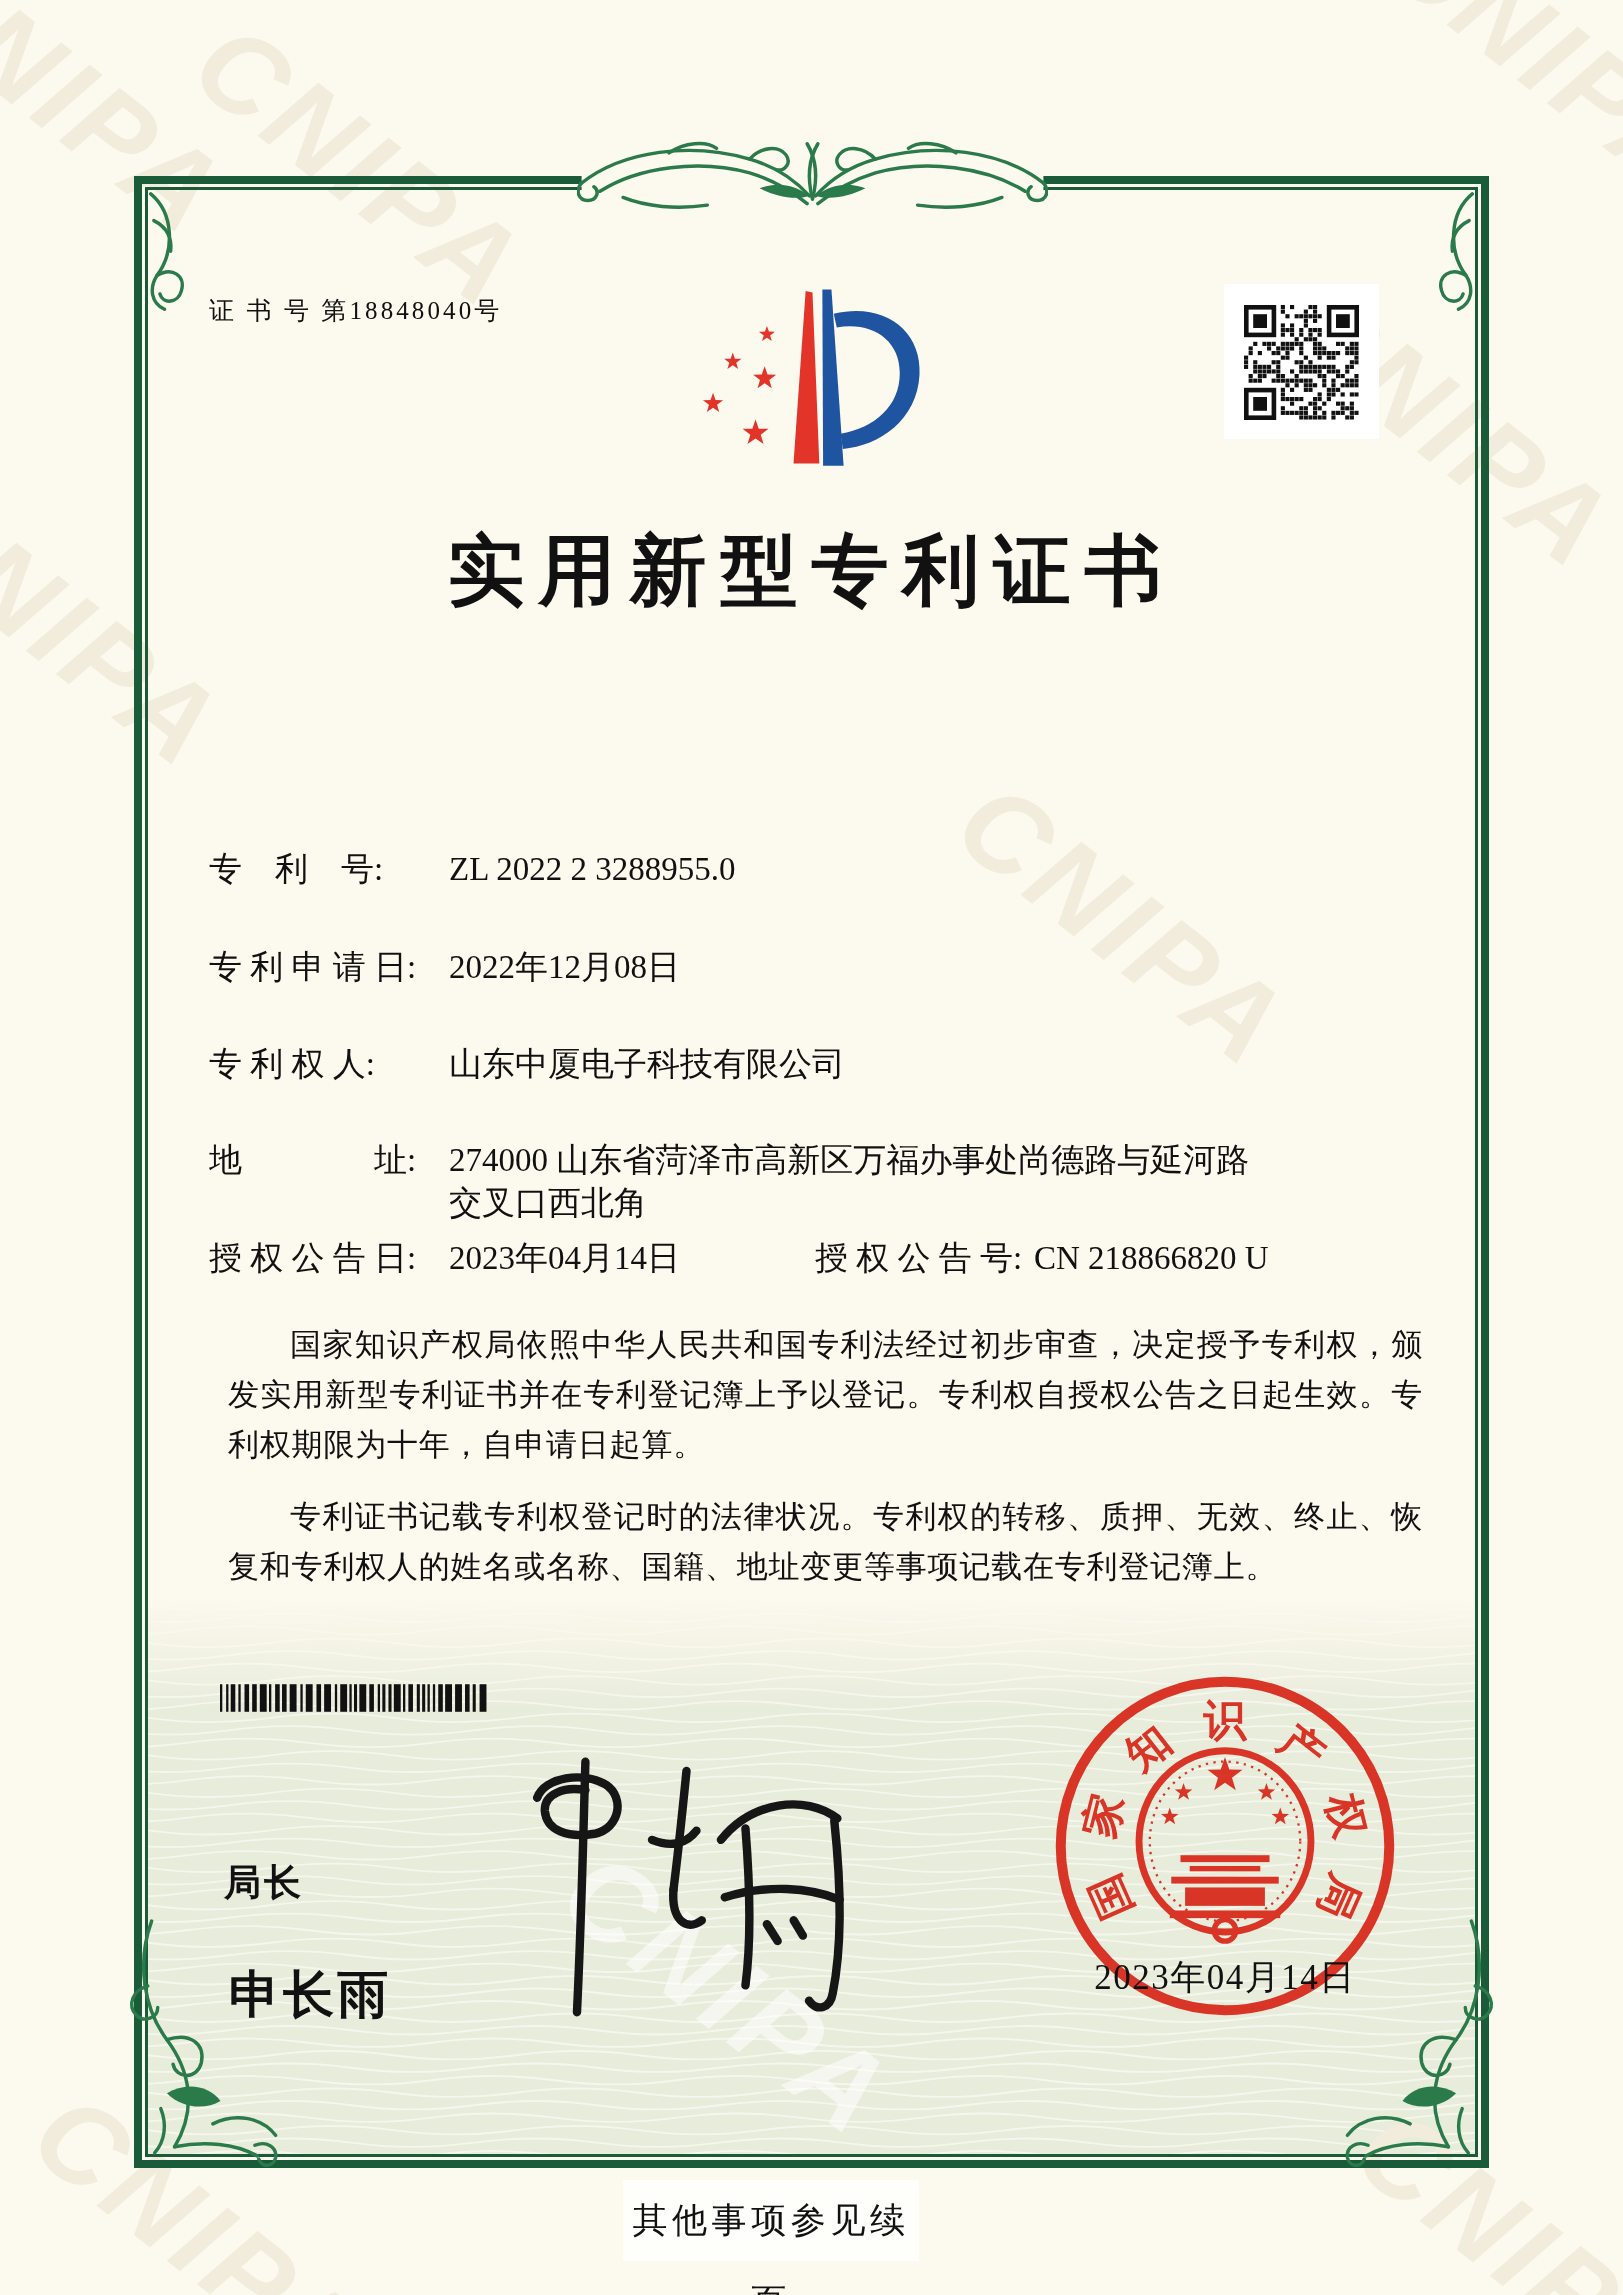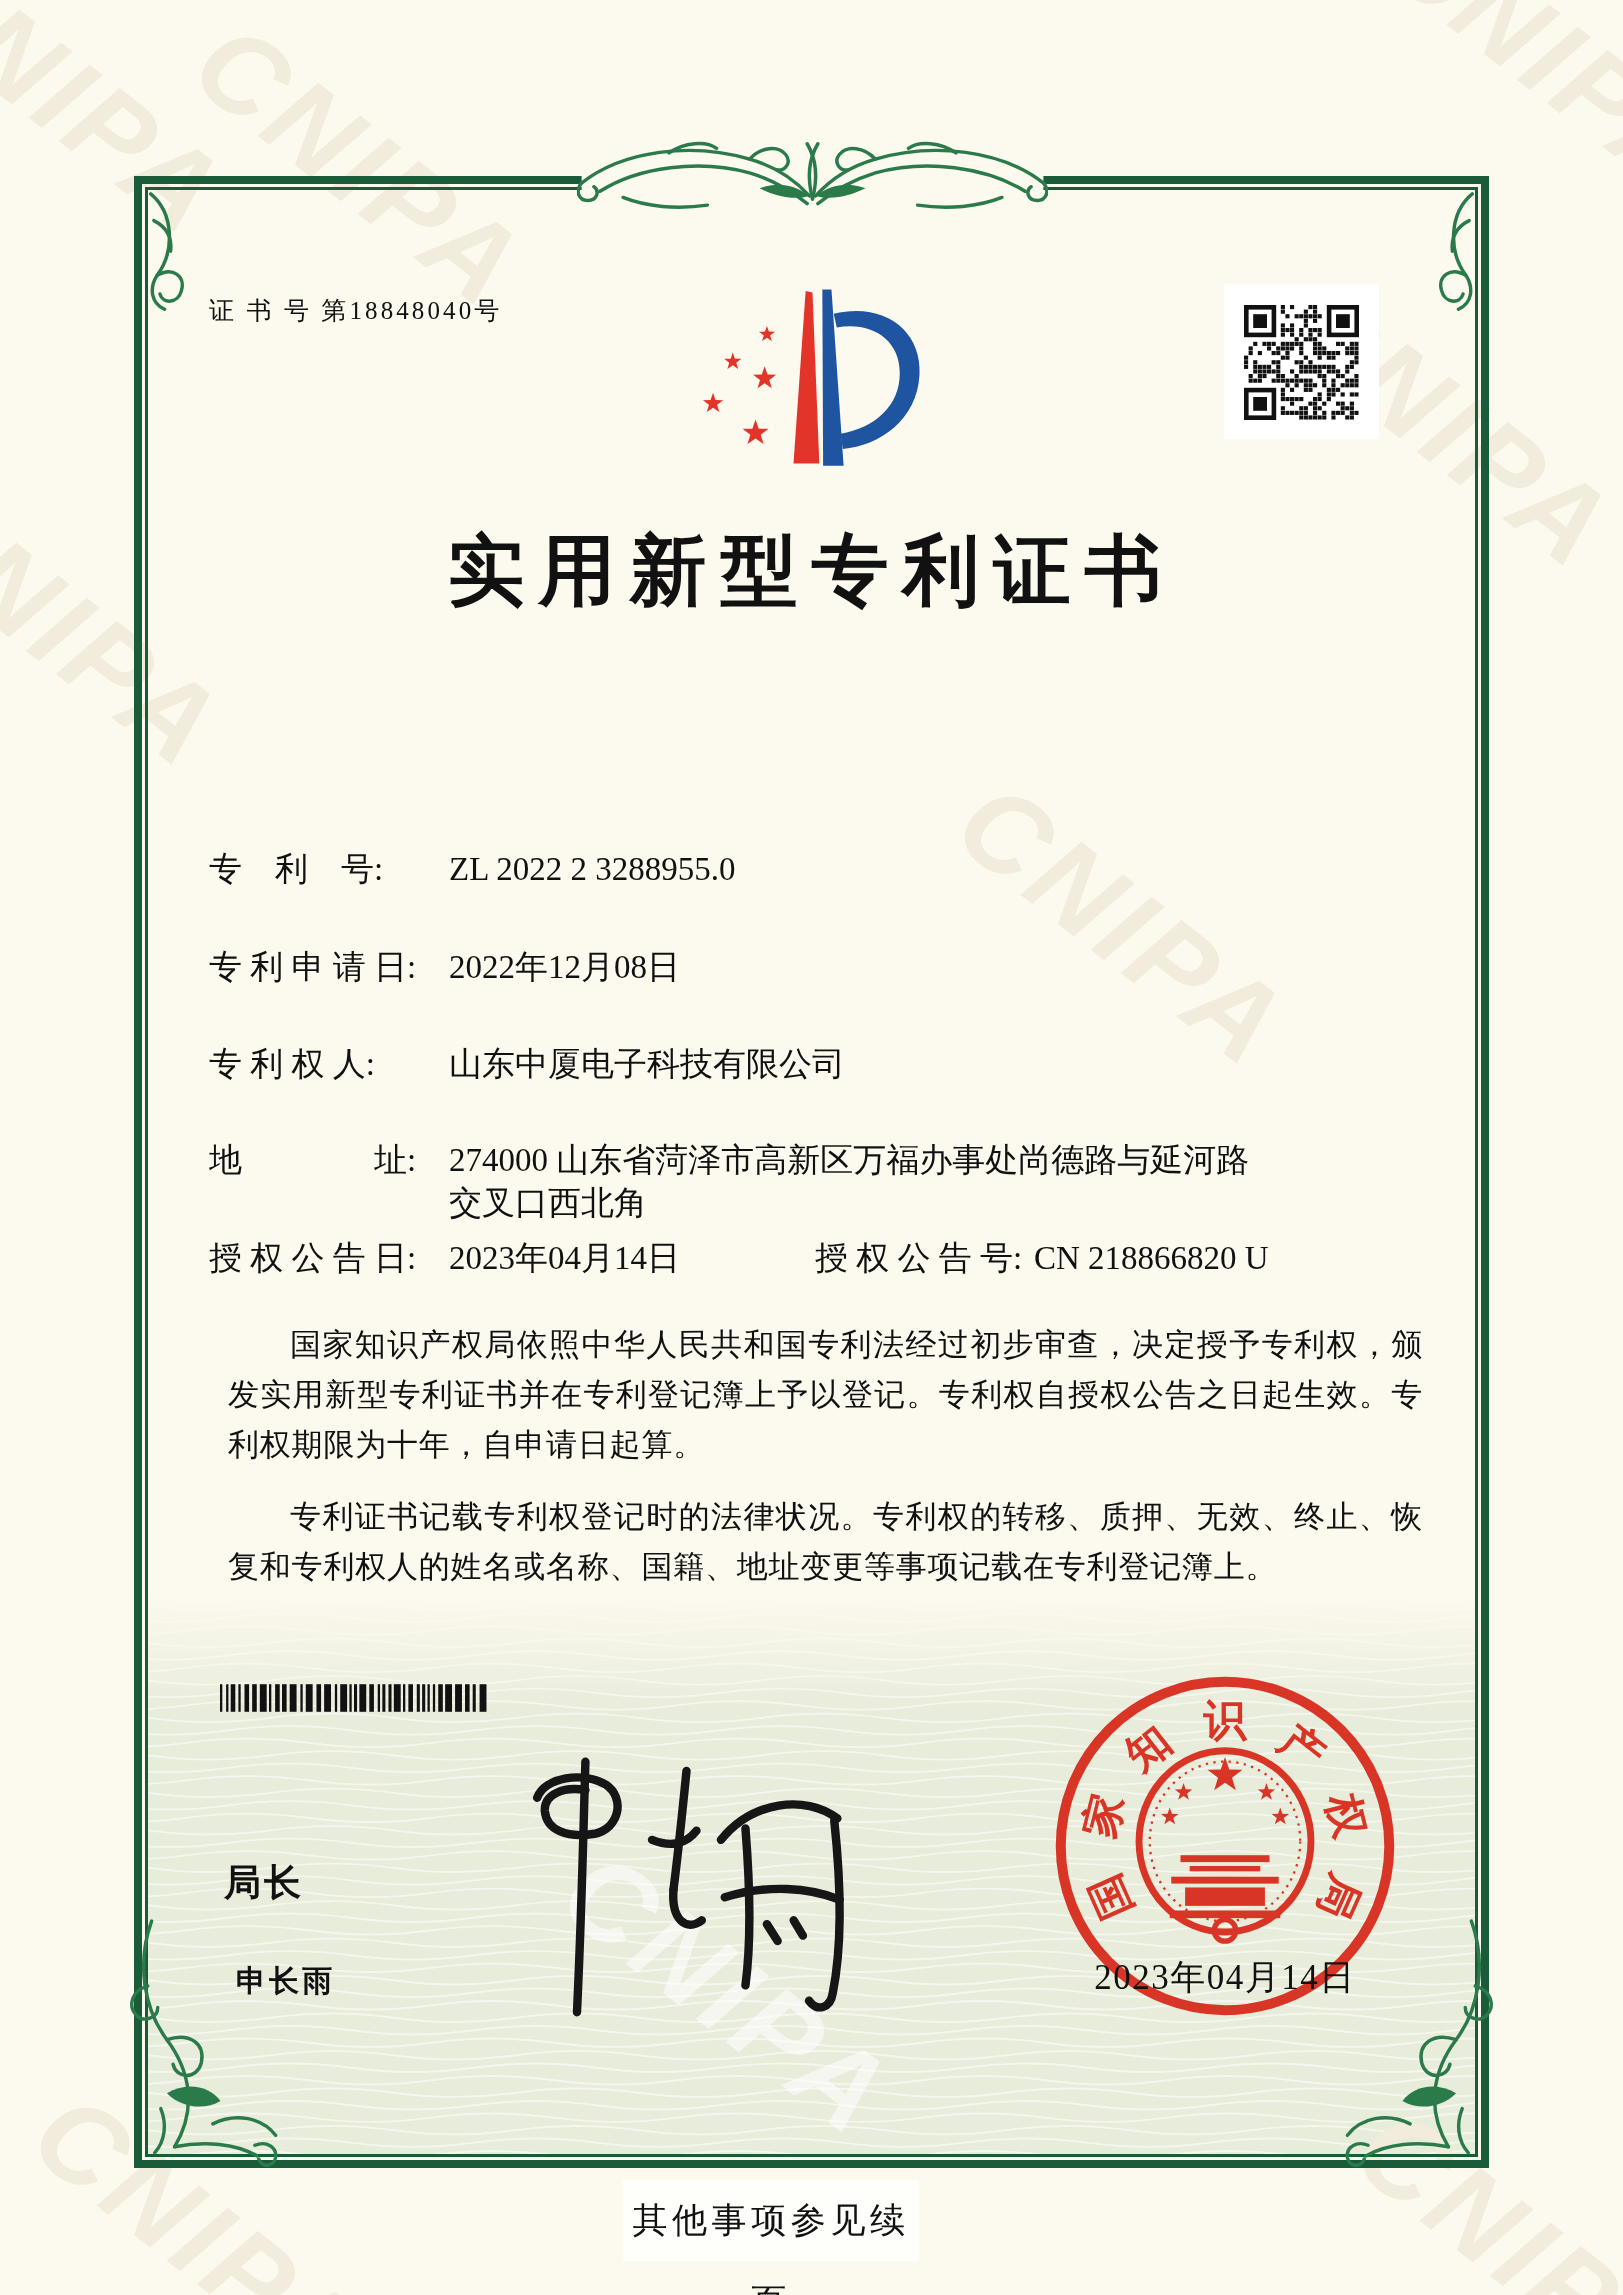--- a/index.html
+++ b/index.html
@@ -39,21 +39,21 @@
   .fvalue.mid{display:inline-block;width:366px;}
   .addr{display:inline-block;vertical-align:top;width:989px;white-space:normal;}
   .addr .l2{display:block;}
   .paras{position:absolute;left:228px;top:1320px;width:1195px;font-size:31px;
     line-height:50px;text-align:justify;letter-spacing:0.8px;}
   .paras p{margin:0 0 21.5px 0;text-indent:2em;}
 
   #barcode{position:absolute;left:220px;top:1684px;}
   .officer-title{position:absolute;left:224px;top:1858px;font-size:37px;font-weight:bold;
     font-family:"Liberation Sans","DejaVu Sans",sans-serif;letter-spacing:3.1px;}
-  .officer-name{position:absolute;left:236px;top:1961px;font-size:30px;font-weight:bold;
+  .officer-name{position:absolute;left:229px;top:1961px;font-size:51px;font-weight:bold;
     font-family:"Liberation Sans","DejaVu Sans",sans-serif;letter-spacing:3.1px;}
   #signature{position:absolute;left:491px;top:1748px;}
 
   #seal{position:absolute;left:1050px;top:1671px;opacity:.95;}
   .seal-date{position:absolute;left:1050px;top:1954px;width:350px;text-align:center;
     font-size:35px;letter-spacing:1.5px;color:#111;}
   .page-footer{position:absolute;left:393px;top:2099px;width:767px;text-align:center;font-size:26px;}
   .cont-box{position:absolute;left:623px;top:2180px;width:296px;height:81px;background:#fefefb;
     text-align:center;line-height:81px;font-size:35px;letter-spacing:4.6px;}
 

